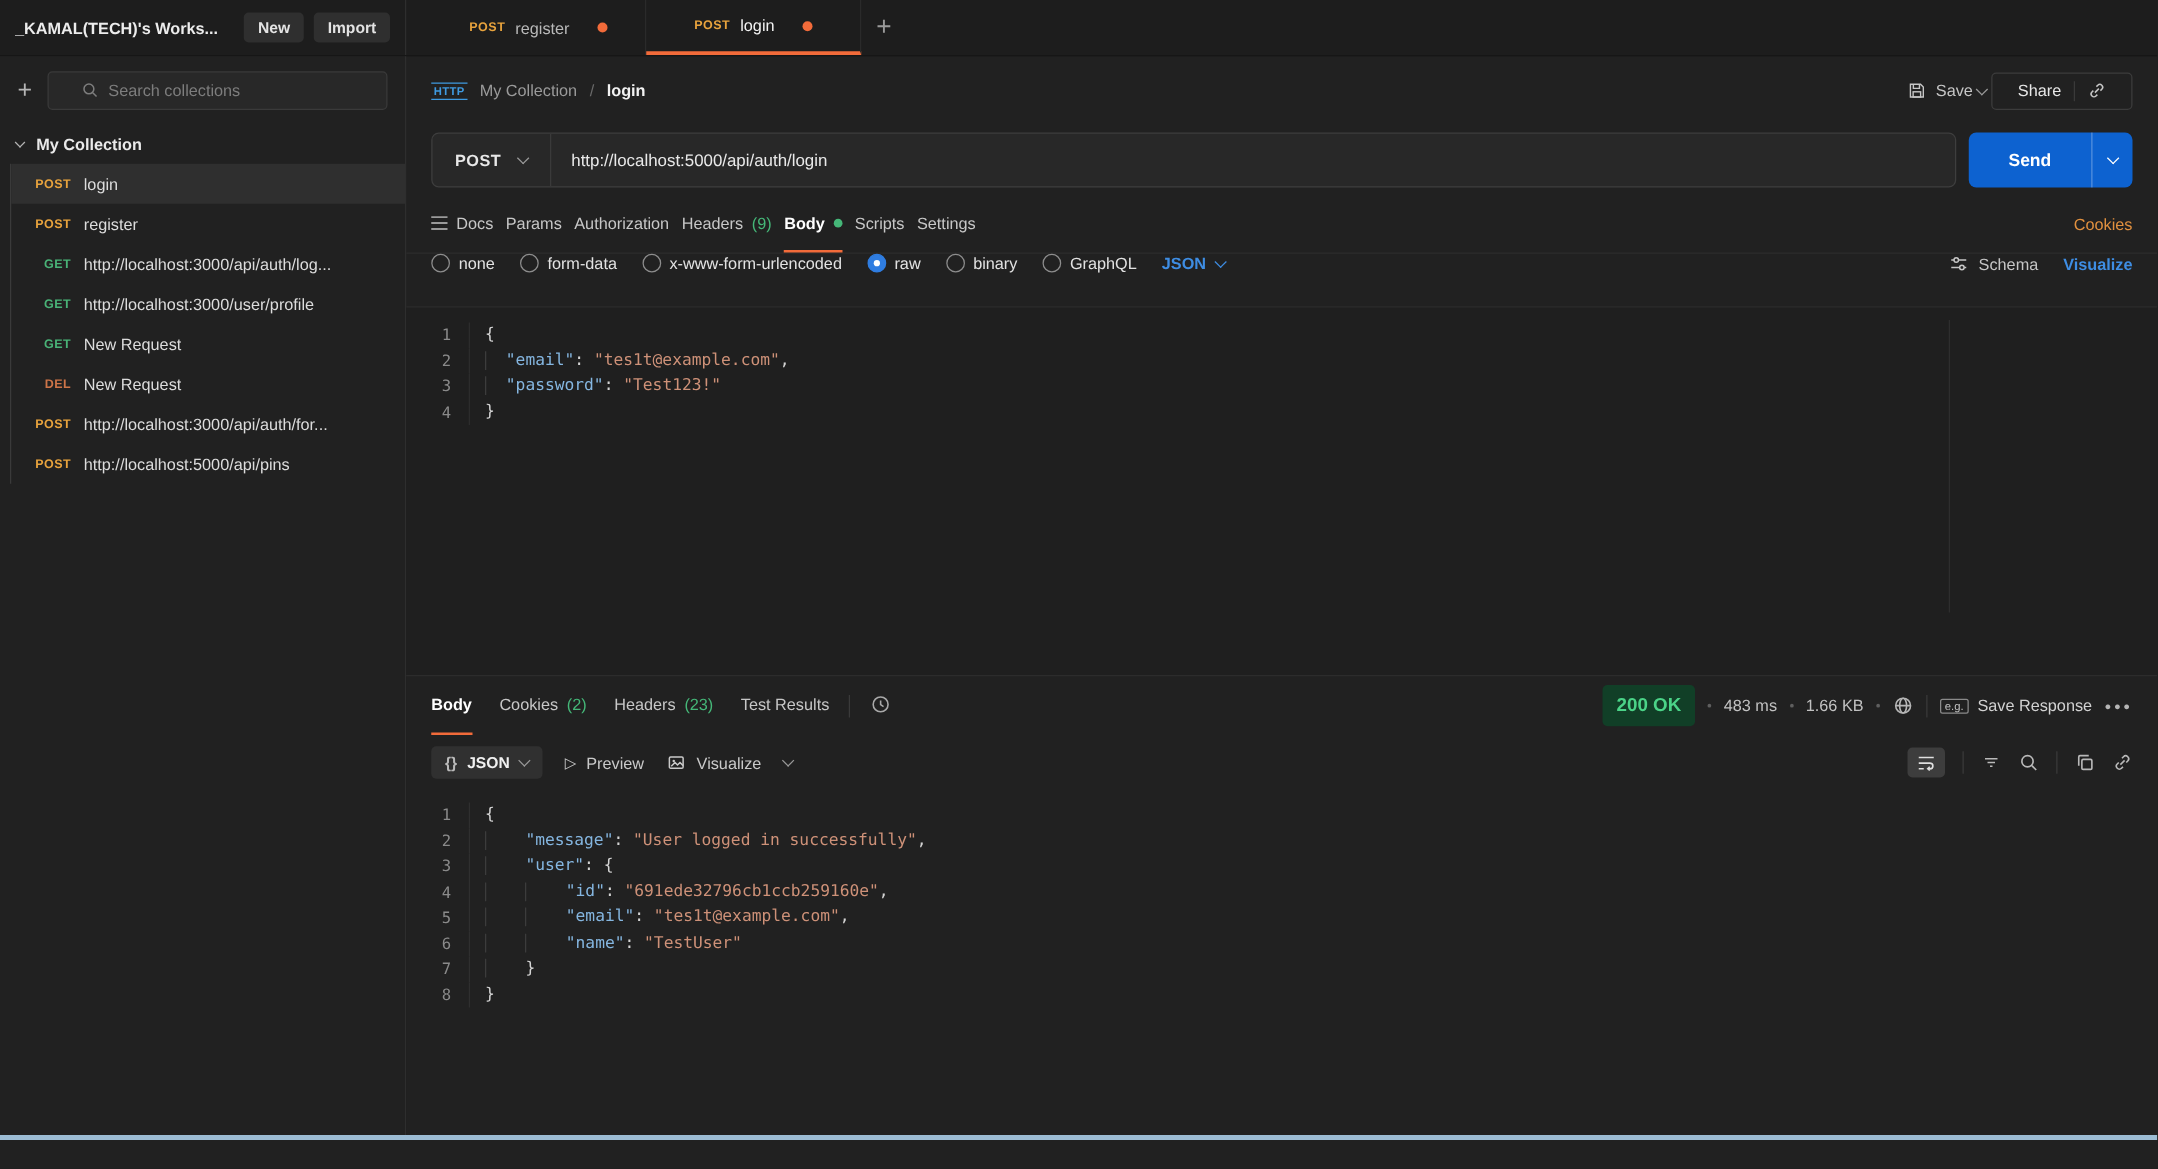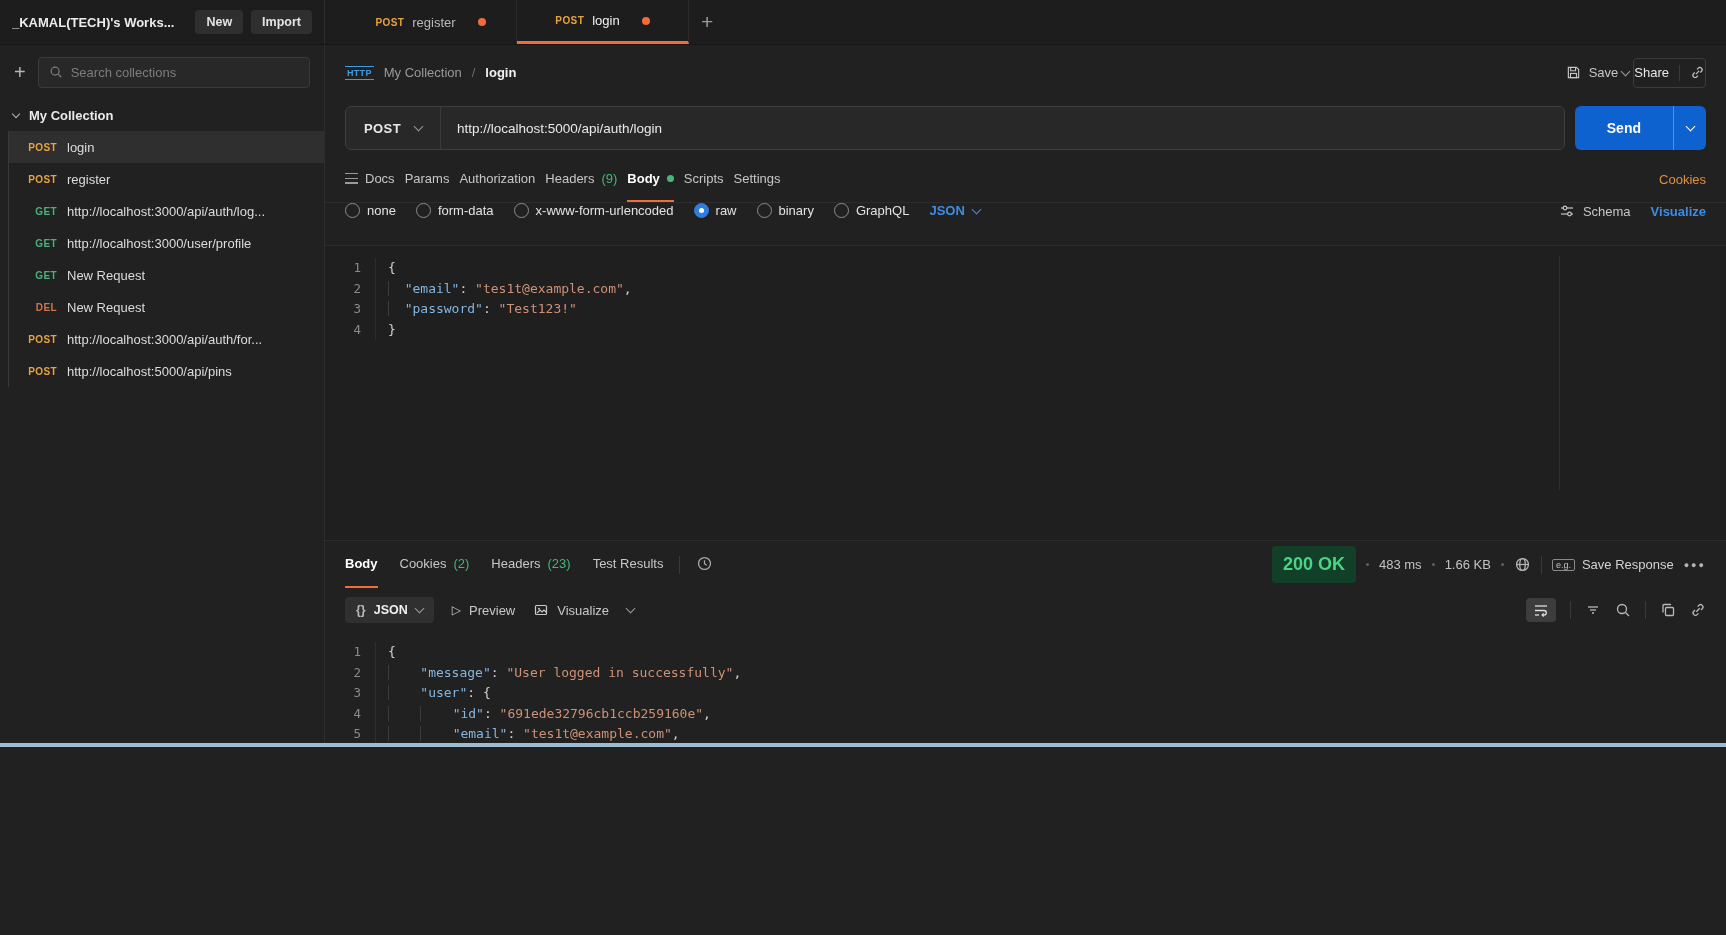--- a/index.html
+++ b/index.html
@@ -1,18 +1,18 @@
 <!DOCTYPE html>
 <html style="--accent-orange: #f26b3a; --primary-blue: #0d62d0; --link-blue: #3e8de3; --count-green: #45b778; --status-green: #4bd488; --status-green-bg: #113f27; --code-key: #85b6e0; --code-string: #ce9178; --cookies-orange: #e0903f;"><head>
 <meta charset="utf-8">
 <style>
   *{box-sizing:border-box;margin:0;padding:0}
   html,body{width:1726px;height:935px;overflow:hidden}
   body{font-family:"Liberation Sans","DejaVu Sans",sans-serif;background:#212121;color:#e8e8e8;font-size:13px}
-  .app{position:relative;width:1726px;height:747px;background:#212121;overflow:hidden}
+  .app{position:relative;width:1726px;height:912px;background:#212121;overflow:hidden}
 
   
   .topbar{height:45px;display:flex;align-items:stretch;background:#1d1d1d;border-bottom:1px solid #161616}
   .tb-left{width:325px;flex:none;display:flex;align-items:center;gap:8px;padding:0 12px;border-right:1px solid #2e2e2e}
   .ws-name{flex:1;font-weight:700;font-size:13px;color:#ececec;white-space:nowrap;overflow:hidden;text-overflow:ellipsis}
   .tb-btn{background:#2f2f2f;color:#e3e3e3;border:none;border-radius:4px;font-size:12.5px;font-weight:700;padding:5px 11px;font-family:inherit;cursor:pointer}
   .tb-tabs{display:flex;align-items:stretch;padding-left:20px}
   .tb-tab{width:172px;display:flex;align-items:center;justify-content:center;gap:8px;border-right:1px solid #2a2a2a;position:relative;cursor:pointer}
   .tb-tab .meth{font-size:10px;font-weight:700;letter-spacing:.4px}
   .tb-tab .tname{color:#b9b9b9;font-size:13px}
@@ -28,41 +28,41 @@
   .dim{color:#9a9a9a}
 
   
   .body-row{display:flex;height:886px}
   .sidebar{width:325px;flex:none;border-right:1px solid #2e2e2e;background:#212121}
   .main{flex:1;display:flex;flex-direction:column;position:relative;min-width:0}
 
   
   .sb-top{height:54px;display:flex;align-items:center;gap:12px;padding:0 14px}
   .plus{color:#b5b5b5;font-size:20px;cursor:pointer}
-  .searchbox{flex:1;height:31px;background:#282828;border:1px solid #3a3a3a;border-radius:4px;display:flex;align-items:center;gap:8px;padding:0 10px;color:#7d7d7d}
+  .searchbox{flex:1;height:31px;background:#282828;border:1px solid #3a3a3a;border-radius:4px;display:flex;align-items:center;gap:8px;padding:0 26px;color:#7d7d7d}
   .searchbox input{flex:1;background:none;border:none;outline:none;color:#cfcfcf;font-size:13px;font-family:inherit}
   .searchbox input::placeholder{color:#7d7d7d}
   .sb-coll{height:32px;display:flex;align-items:center;gap:10px;padding-left:13px;cursor:pointer}
   .sb-coll .chev{width:6px;height:6px;color:#b5b5b5}
   .coll-name{font-weight:700;color:#eaeaea}
   .tree{margin-left:8px;border-left:1px solid #3a3a3a}
   .tree-row{height:32px;display:flex;align-items:center;cursor:pointer}
   .tree-row.selected{background:#2f2f2f}
   .tree-row .meth{width:48px;flex:none;text-align:right;font-size:10px;font-weight:700;letter-spacing:.4px}
   .tree-row .rlabel{margin-left:10px;color:#dcdcdc;font-size:13px;white-space:nowrap;overflow:hidden;text-overflow:ellipsis;padding-right:8px}
 
   
   .crumb-row{height:55px;display:flex;align-items:center;gap:10px;padding:0 20px}
   .http-chip{color:#3f9ae0;font-size:9px;font-weight:700;border-top:1.4px solid #3f9ae0;border-bottom:1.4px solid #3f9ae0;padding:1px 2px;letter-spacing:.3px}
   .crumb-coll{color:#9a9a9a;cursor:pointer}
   .crumb-sep{color:#6a6a6a}
   .crumb-name{color:#f2f2f2;font-weight:700}
   .crumb-right{margin-left:auto;display:flex;align-items:center;gap:4px}
   .save-wrap{display:flex;align-items:center;gap:8px;color:#c6c6c6;cursor:pointer}
-  .share-group{display:flex;align-items:center;gap:10px;border:1px solid #3c3c3c;border-radius:4px;padding:6px 0;color:#e8e8e8;cursor:pointer}
+  .share-group{display:flex;align-items:center;gap:10px;border:1px solid #3c3c3c;border-radius:4px;padding:6px 20px;color:#e8e8e8;cursor:pointer}
   .share-group .vdiv{height:16px}
 
   
   .url-row{height:56px;display:flex;align-items:center;gap:10px;padding:0 20px}
   .url-bar{flex:1;height:44px;background:#282828;border:1px solid #3e3e3e;border-radius:6px;display:flex;align-items:center;overflow:hidden}
   .method-select{display:flex;align-items:center;gap:14px;padding:0 18px;cursor:pointer;height:100%}
   .method-label{font-weight:700;font-size:13px;letter-spacing:.4px}
   .url-input{flex:1;background:none;border:none;outline:none;color:#e9e9e9;font-size:13.5px;padding:0 16px;font-family:inherit}
   .send-btn{height:44px;background:var(--primary-blue,#0d62d0);border-radius:6px;display:flex;align-items:stretch;cursor:pointer;flex:none}
   .send-label{display:flex;align-items:center;padding:0 32px;font-weight:700;font-size:14px;color:#fff}
@@ -101,21 +101,21 @@
   .tk-k{color:var(--code-key,#85b6e0)}
   .tk-v{color:var(--code-string,#ce9178)}
   .tk-g{border-left:1px solid #3c3c3c}
 
   
   .resp-tabs{height:48px;display:flex;align-items:stretch;gap:16px;padding:0 20px;border-top:1px solid #2c2c2c;background:#212121}
   .resp-tabs .tabs-inner{gap:22px}
   .resp-tabs .vdiv{align-self:center}
   .hist{align-self:center;color:#a9a9a9;cursor:pointer}
   .resp-status{margin-left:auto;display:flex;align-items:center;gap:10px}
-  .status-badge{background:var(--status-green-bg,#113f27);color:var(--status-green,#4bd488);font-weight:700;font-size:18px;padding:8px 11px;border-radius:4px}
+  .status-badge{background:var(--status-green-bg,#113f27);color:var(--status-green,#4bd488);font-weight:700;font-size:15px;padding:8px 11px;border-radius:4px}
   .meta-txt{color:#c2c2c2}
   .dot-sep{width:3px;height:3px;border-radius:50%;background:#5f5f5f}
   .save-resp{display:flex;align-items:center;gap:7px;color:#d2d2d2;cursor:pointer}
   .eg-badge{border:1px solid #8a8a8a;border-radius:2px;font-size:9px;padding:0 3px;color:#c2c2c2}
   .more-dots{color:#b5b5b5;font-size:9px;letter-spacing:2px;cursor:pointer}
 
   .resp-toolbar{height:44px;display:flex;align-items:center;gap:18px;padding:0 20px;background:#212121}
   .json-btn{display:flex;align-items:center;gap:8px;background:#303030;border-radius:4px;padding:6px 11px;cursor:pointer;font-size:12.5px}
   .braces{color:#b9b9b9;font-weight:700}
   .json-btn .fmt{color:#f0f0f0;font-weight:700}

